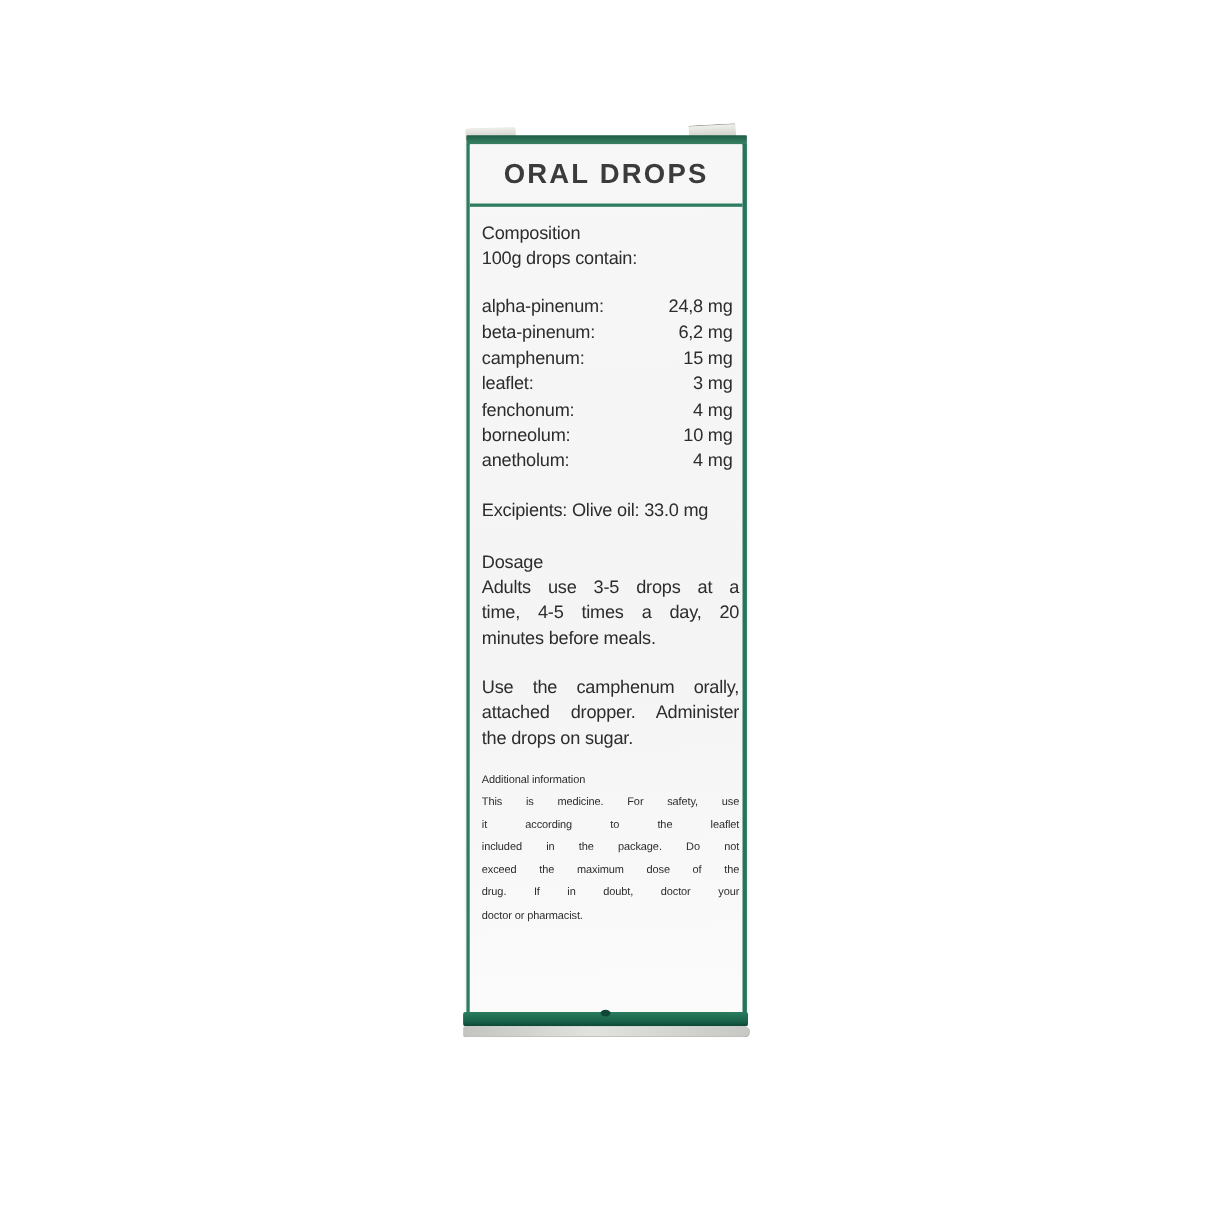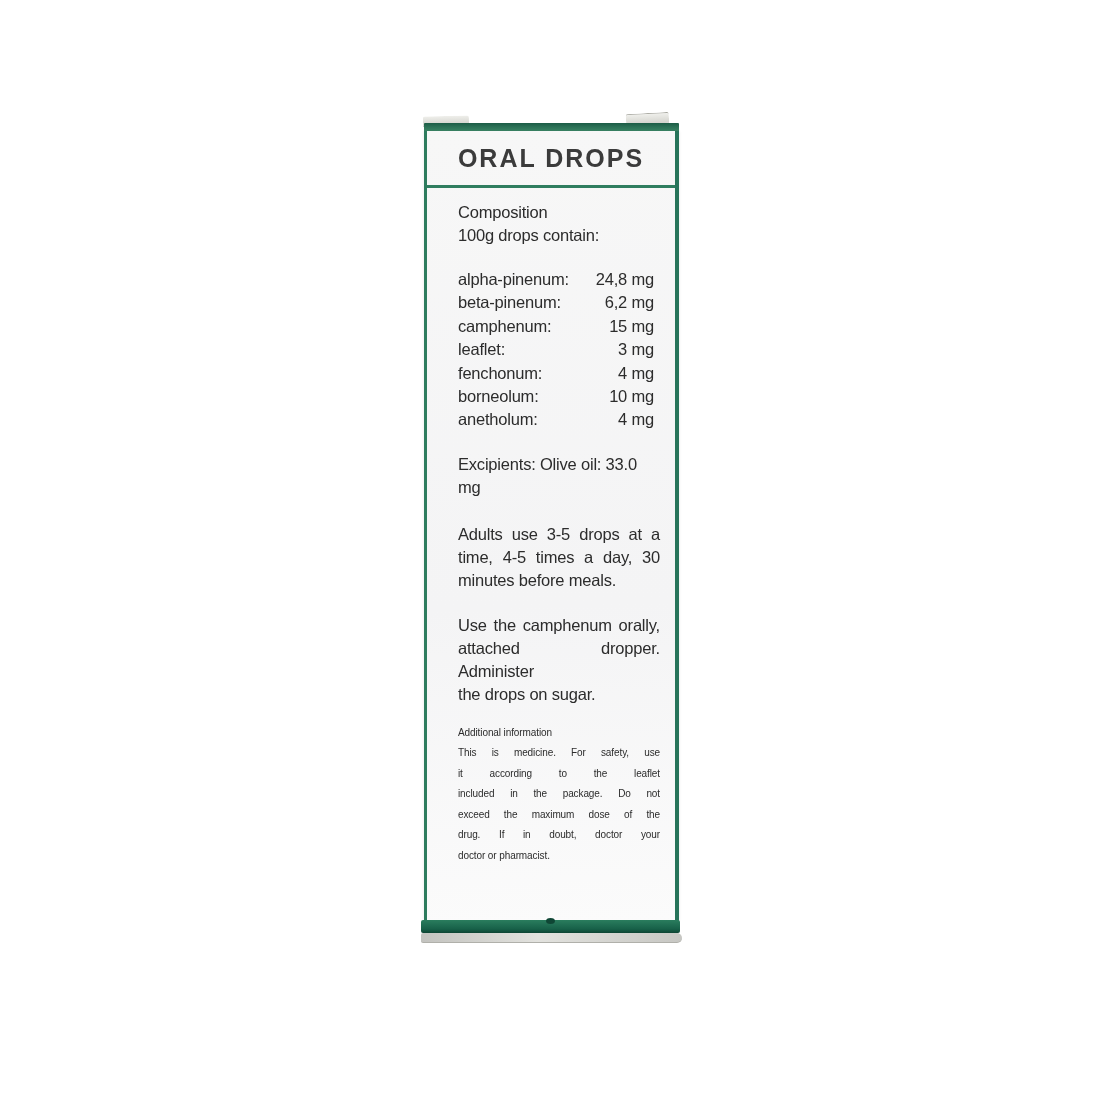--- a/index.html
+++ b/index.html
@@ -56,25 +56,24 @@
     justify-content: center;
   }
   .panel-title {
     font-size: 25px;
     font-weight: bold;
     letter-spacing: 2px;
     color: #3b3b3b;
   }
 
   .panel-content {
-    padding: 13px 15px 0 11px;
+    padding: 13px 3px 0 11px;
     font-size: 16.5px;
     line-height: 23px;
     letter-spacing: -0.2px;
-    margin-left: 20px;
   }
 
   .section-heading { }
   .comp-list { margin-top: 21px; margin-bottom: 21px; }
   .comp-row {
     display: flex;
     justify-content: space-between;
     line-height: 23.4px;
   }
   .comp-val { padding-right: 6px; }
@@ -173,22 +172,23 @@
         </div>
         <div class="comp-row">
           <span class="comp-name">anetholum:</span>
           <span class="comp-val">4 mg</span>
         </div>
       </div>
 
       <div class="excipients">Excipients: Olive oil: 33.0 mg</div>
 
       <div class="dosage-block">
+        <div class="section-heading">Dosage</div>
         <div class="jline">Adults use 3-5 drops at a</div>
-        <div class="jline">time, 4-5 times a day, 30</div>
+        <div class="jline">time, 4-5 times a day, 20</div>
         <div class="jline last">minutes before meals.</div>
       </div>
 
       <div class="usage-block">
         <div class="jline">Use the camphenum orally,</div>
         <div class="jline">attached dropper. Administer</div>
         <div class="jline last">the drops on sugar.</div>
       </div>
 
       <div class="small-text">

